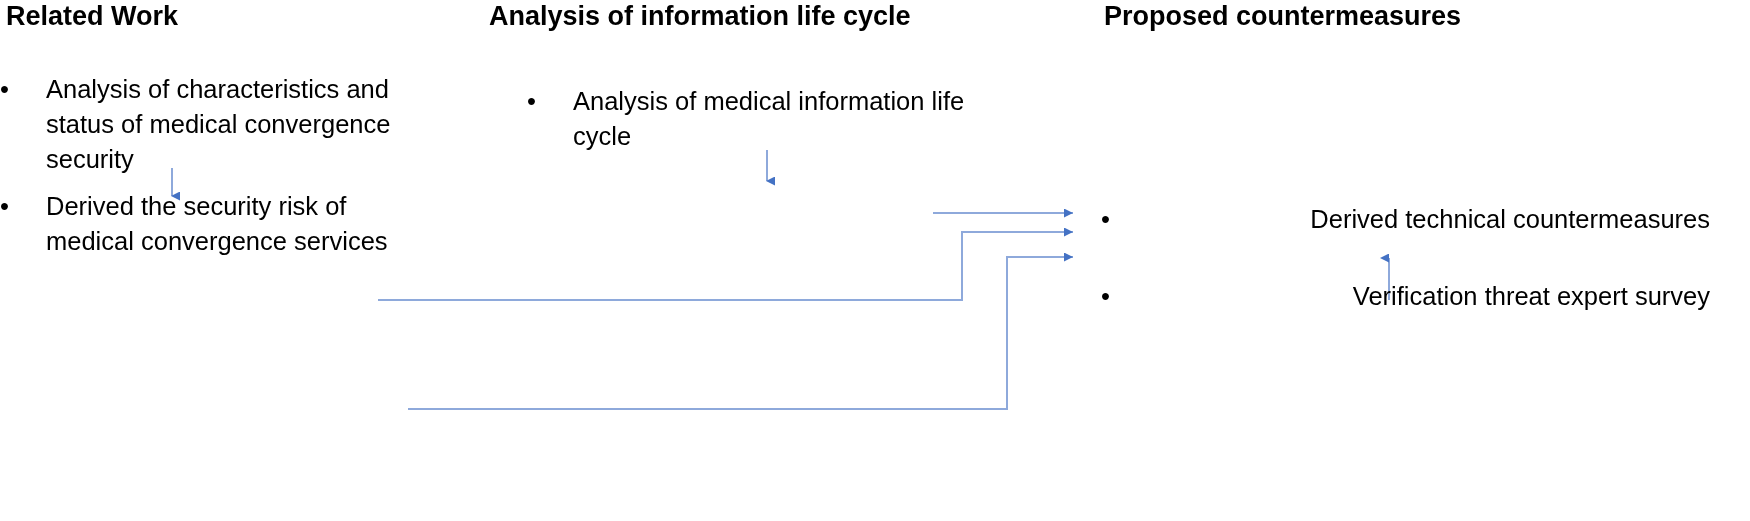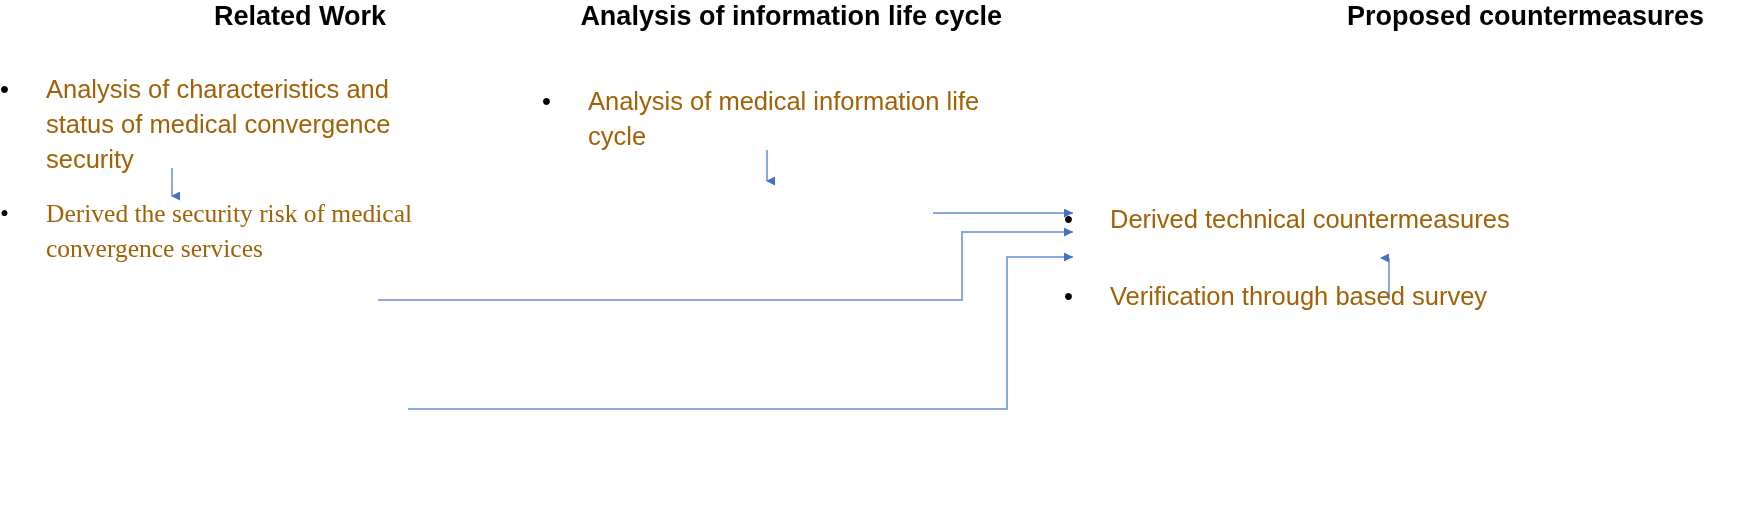--- a/index.html
+++ b/index.html
@@ -31,54 +31,54 @@
   }
   
   .column {
     position: absolute;
     z-index: 2;
   }
   .col-heading {
     font-weight: bold;
     font-size: 27px;
     line-height: 32px;
-    text-align: right;
+    text-align: left;
     color: #000000;
     white-space: nowrap;
   }
   .bullet-list {
     list-style: none;
     margin: 0;
     padding: 0;
   }
   .bullet-item {
     position: relative;
     font-size: 25.5px;
     line-height: 35px;
-    color: #a16207;
+    color: #000000;
     padding-left: 46px;
   }
   .bullet-dot {
     position: absolute;
     left: 0;
     top: 0;
     width: 46px;
     font-size: 25.5px;
     line-height: 35px;
     color: #000000;
   }
   .bullet-dot::before {
     content: "\2022";
   }
   
   #col-1 { left: 0px;  top: 0px;  width: 420px; }
   #col-1 .col-heading { width: 380px; margin-left: 6px; }
   #col-1 .bullet-item { width: 380px; }
   
-  #col-2 { left: 504px; top: 0px;  width: 500px; }
+  #col-2 { left: 489px; top: 0px;  width: 500px; }
   #col-2 .col-heading { width: 498px; }
   #col-2 .bullet-item { width: 420px; margin-left: 38px; }
   
   #col-3 { left: 1064px; top: 0px; width: 662px; }
   #col-3 .col-heading { width: 600px; margin-left: 40px; }
   #col-3 .bullet-item { width: 600px; }
 </style>
 </head>
 <body>
 
@@ -111,46 +111,46 @@
   </svg>
 
   <div class="column" id="col-1">
     <div class="col-heading">Related Work</div>
 
     <ul class="bullet-list" style="margin-top:40px;">
       <li class="bullet-item" style="margin-top:0px;">
         <span class="bullet-dot"></span>
         <span>Analysis of characteristics and status of medical convergence security</span>
       </li>
-      <li class="bullet-item" style="margin-top:19px;font-family:Liberation Serif, serif;">
+      <li class="bullet-item" style="margin-top:12px;">
         <span class="bullet-dot"></span>
         <span>Derived the security risk of medical convergence services</span>
       </li>
     </ul>
   </div>
 
   <div class="column" id="col-2">
     <div class="col-heading">Analysis of information life cycle</div>
 
     <ul class="bullet-list" style="margin-top:52px;">
       <li class="bullet-item" style="margin-top:0px;">
         <span class="bullet-dot"></span>
         <span>Analysis of medical information life cycle</span>
       </li>
     </ul>
   </div>
 
   <div class="column" id="col-3">
     <div class="col-heading">Proposed countermeasures</div>
 
-    <ul class="bullet-list" style="margin-top:170px;">
+    <ul class="bullet-list" style="margin-top:170px;text-align:right;">
       <li class="bullet-item" style="margin-top:0px;">
         <span class="bullet-dot"></span>
         <span>Derived technical countermeasures</span>
       </li>
       <li class="bullet-item" style="margin-top:42px;">
         <span class="bullet-dot"></span>
-        <span>Verification through based survey</span>
+        <span>Verification threat expert survey</span>
       </li>
     </ul>
   </div>
 
 </div>
 
 </body></html>

